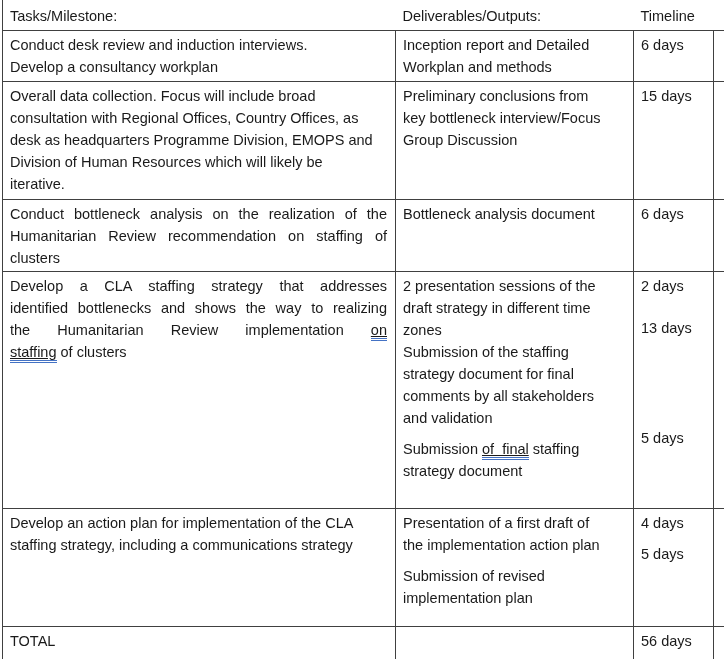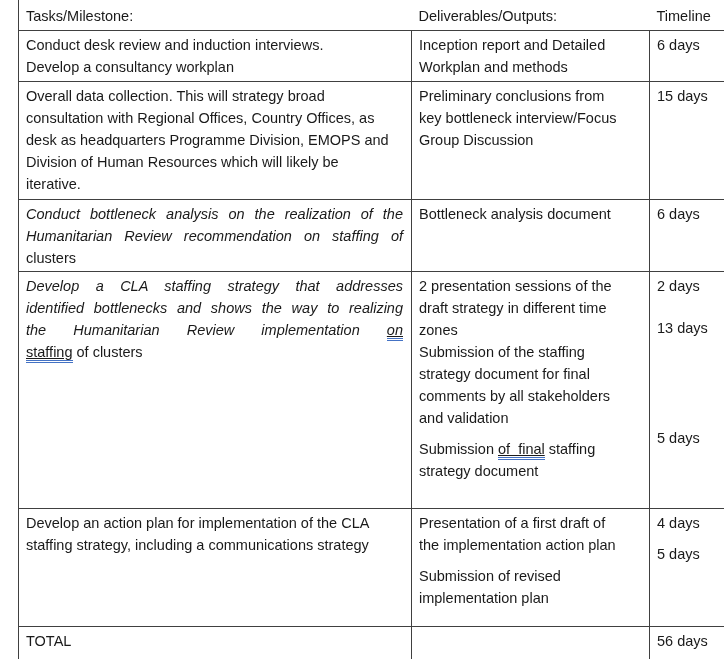--- a/index.html
+++ b/index.html
@@ -7,41 +7,41 @@
     position: relative;
     width: 724px;
     height: 659px;
     overflow: hidden;
     background: #ffffff;
     font-family: "Liberation Sans", sans-serif;
     font-size: 14.5px;
     line-height: 22px;
     color: #1a1a1a;
     box-sizing: border-box;
-    padding-left: 18px;
+    padding-left: 2px;
   }
   table.doc-table {
     border-collapse: collapse;
     table-layout: fixed;
     width: 733px;
   }
   .doc-table th, .doc-table td {
     vertical-align: top;
     text-align: left;
     font-weight: normal;
     padding: 3px 8px 2px 7px;
     box-sizing: border-box;
     overflow: hidden;
   }
   .doc-table td { border: 1px solid #404040; }
   tr.hdr th { border: none; border-bottom: 1px solid #404040; height: 30px; padding-top: 5px; }
   tr.hdr th.c1 { border-left: 1px solid #404040; }
   td.ghost { border-right: none; }
   .ln { white-space: nowrap; }
-  .jl { text-align: justify; text-align-last: justify; font-style: italic; }
+  .jl { text-align: justify; text-align-last: justify; }
   .u {
     text-decoration: underline;
     border-bottom: 3px double #4472C4;
     white-space: pre;
   }
   .blk { margin: 0; }
   .g1 { margin-top: 9px; }
   .g2 { margin-top: 20px; }
   .g4 { margin-top: 88px; }
 </style>
@@ -77,21 +77,21 @@
         </div>
       </td>
       <td>
         <div class="ln">6 days</div>
       </td>
       <td class="ghost"></td>
     </tr>
 
     <tr style="height:118px">
       <td>
-        <div class="ln">Overall data collection. This will strategy broad</div>
+        <div class="ln">Overall data collection. Focus will include broad</div>
         <div class="ln">consultation with Regional Offices, Country Offices, as</div>
         <div class="ln">desk as headquarters Programme Division, EMOPS and</div>
         <div class="ln">Division of Human Resources which will likely be</div>
         <div class="ln">iterative.</div>
       </td>
       <td>
         <div class="blk">
           <div class="ln">Preliminary conclusions from</div>
           <div class="ln">key bottleneck interview/Focus</div>
           <div class="ln">Group Discussion</div>

